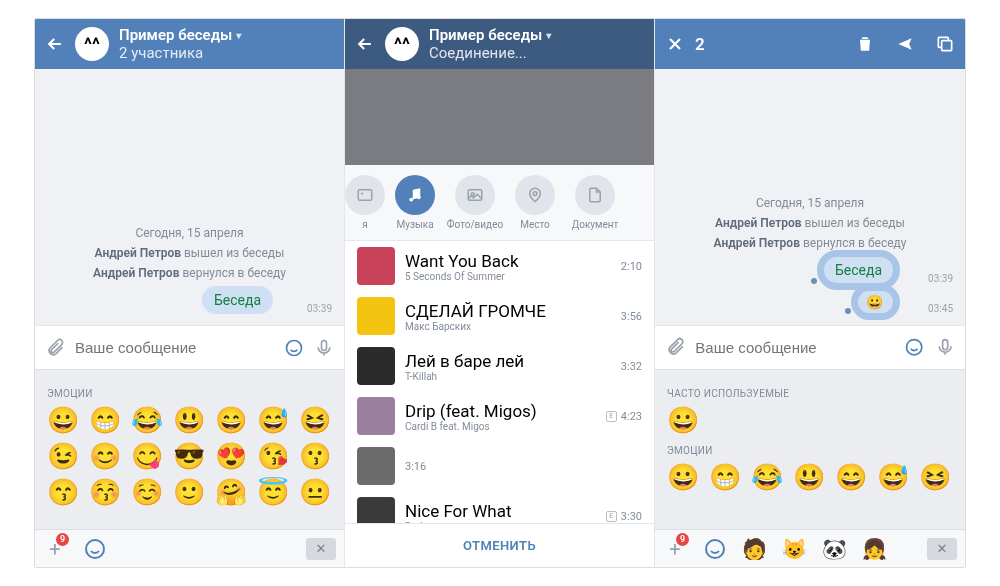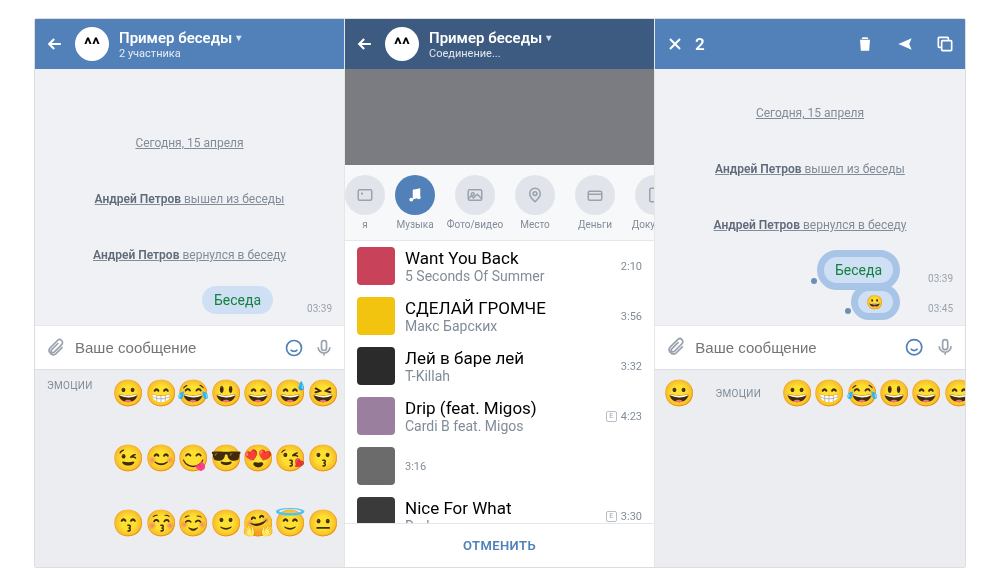--- a/index.html
+++ b/index.html
@@ -41,41 +41,40 @@
   gap: 10px;
 }
 .header.dark { background: #3d5a80; }
 .avatar {
   width: 34px; height: 34px; border-radius: 50%;
   background: #fff; color: #000;
   display: flex; align-items: center; justify-content: center;
   font-size: 18px; font-weight: 700;
 }
 .hdr-title { font-size: 15px; font-weight: 600; display: flex; align-items: center; gap: 4px;}
-.hdr-sub   { font-size: 11px; opacity: .85; }
+.hdr-sub   { font-size: 15px; opacity: .85; }
 .hdr-actions { display: flex; gap: 20px; }
 .ic { width: 20px; height: 20px; display: inline-flex; align-items: center; justify-content: center; }
 .ic svg { width: 100%; height: 100%; }
 
 
 .chat {
   flex: 1;
   background: #f0f1f4;
   display: flex;
   flex-direction: column;
   justify-content: flex-end;
   padding: 8px 12px;
   overflow: hidden;
 }
 .sys {
   text-align: center;
   font-size: 12px;
   color: #818c99;
-  margin: 21px 0;
-  text-decoration: underline;
+  margin: 3px 0;
 }
 .sys b { color: #5f6b7a; font-weight: 600; }
 .bubble-row { display: flex; justify-content: flex-end; align-items: flex-end; gap: 6px; margin: 3px 0; }
 .bubble {
   background: #cfe0f4;
   color: #15803d;
   padding: 6px 12px;
   border-radius: 16px;
   font-size: 14px;
 }
@@ -99,24 +98,24 @@
   outline: none;
   font-size: 15px;
   color: #8b5cf6;
 }
 .comp-ic { width: 22px; height: 22px; color: #99a2ad; display: flex; align-items: center; justify-content: center; }
 
 
 .emoji-panel {
   background: #ebedf0;
   border-top: 1px solid #dcdfe5;
-  padding: 8px 0 0;
+  padding: 16px 0 0;
   height: 198px;
   display: flex;
-  flex-direction: row;
+  flex-direction: column;
 }
 .section-label {
   font-size: 10px;
   color: #818c99;
   letter-spacing: .3px;
   padding: 2px 12px 6px;
 }
 .emoji-grid {
   display: grid;
   grid-template-columns: repeat(7, 1fr);
@@ -193,21 +192,21 @@
   padding: 0 12px;
   gap: 10px;
 }
 .art {
   width: 38px; height: 38px; border-radius: 4px;
   background: linear-gradient(135deg,#555,#999);
   flex-shrink: 0;
 }
 .tmeta { flex: 1; min-width: 0; }
 .ttitle { font-size: 17px; color: #000; white-space: nowrap; overflow: hidden; text-overflow: ellipsis; }
-.tartist { font-size: 14px; color: #818c99; }
+.tartist { font-size: 10px; color: #818c99; }
 .tdur { font-size: 11px; color: #818c99; display: flex; align-items: center; gap: 4px; }
 .explicit { width: 11px; height: 11px; border: 1px solid #b8bec7; border-radius: 2px; font-size: 7px; color: #9aa3ad; display: inline-flex; align-items: center; justify-content: center; }
 .cancel-btn {
   height: 44px;
   background: #fff;
   border-top: 1px solid #e5e7ec;
   display: flex; align-items: center; justify-content: center;
   color: #5181b8;
   font-size: 13px;
   font-weight: 600;
@@ -364,29 +363,20 @@
             <svg width="18" height="18" viewBox="0 0 24 24" fill="none" stroke="currentColor" stroke-width="2">
               <path d="M12 21s-7-6-7-11a7 7 0 1114 0c0 5-7 11-7 11z"></path>
               <circle cx="12" cy="10" r="2.5"></circle>
             </svg>
           </div>
         <span>Место</span>
       </div>
       <div class="cat">
         <div class="circle">
             <svg width="18" height="18" viewBox="0 0 24 24" fill="none" stroke="currentColor" stroke-width="2">
-              <rect x="3" y="7" width="18" height="12" rx="2"></rect>
-              <path d="M3 11h18"></path>
-            </svg>
-          </div>
-        <span>Деньги</span>
-      </div>
-      <div class="cat">
-        <div class="circle">
-            <svg width="18" height="18" viewBox="0 0 24 24" fill="none" stroke="currentColor" stroke-width="2">
               <path d="M14 3H7a2 2 0 00-2 2v14a2 2 0 002 2h10a2 2 0 002-2V8z"></path>
               <path d="M14 3v5h5"></path>
             </svg>
           </div>
         <span>Документ</span>
       </div>
 
     </div>
 
     <div class="tracks" id="tracks">
@@ -499,20 +489,21 @@
       </span>
       <span class="comp-ic">
         <svg viewBox="0 0 24 24" fill="none" stroke="currentColor" stroke-width="2">
             <rect x="9" y="3" width="6" height="12" rx="3"></rect>
             <path d="M5 11a7 7 0 0014 0M12 18v3"></path>
           </svg>
       </span>
     </div>
 
     <div class="emoji-panel">
+      <div class="section-label">ЧАСТО ИСПОЛЬЗУЕМЫЕ</div>
       <div class="emoji-single-row" id="recent3">
           <span>😀</span>
         </div>
       <div class="section-label" style="margin-top:8px">ЭМОЦИИ</div>
       <div class="emoji-single-row" id="grid3">
           <span>😀</span>
           <span>😁</span>
           <span>😂</span>
           <span>😃</span>
           <span>😄</span>

